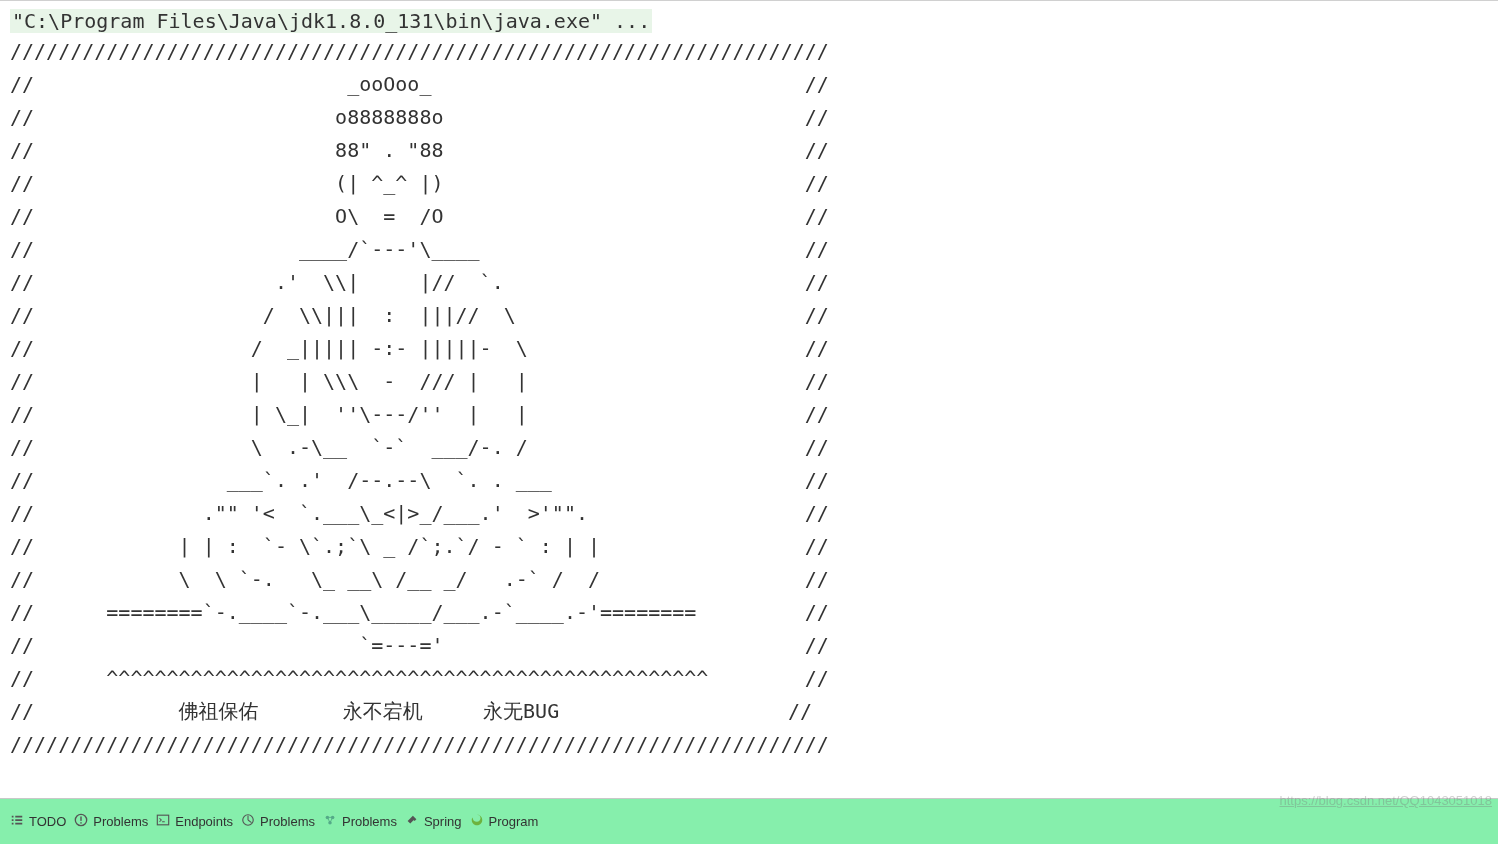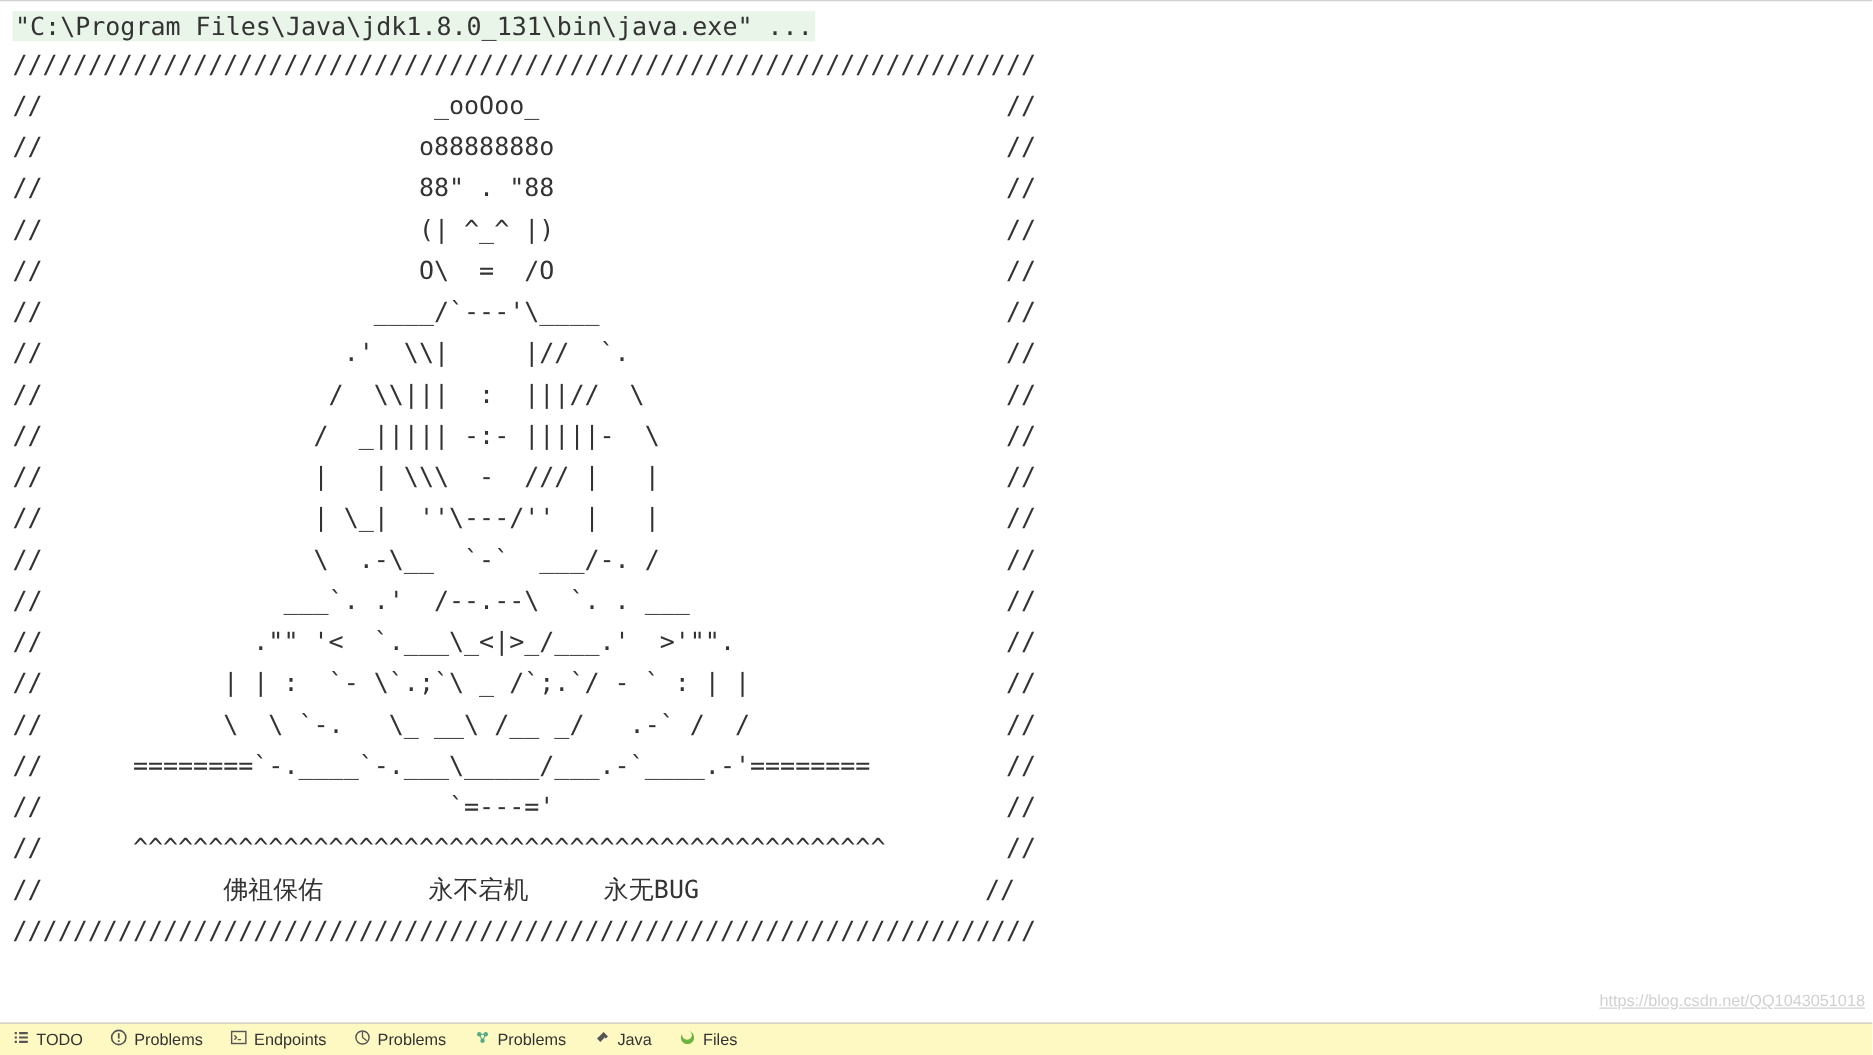--- a/index.html
+++ b/index.html
@@ -37,27 +37,27 @@
       white-space: pre;
       color: #333;
       margin-top: 2px;
       opacity: 0.5;
     }
     .tool-bar {
       position: absolute;
       bottom: 0;
       left: 0;
       right: 0;
-      height: 26px;
-      background: #fef9c3;
+      height: 46px;
+      background: #86efac;
       border-top: 1px solid #c8c8c8;
       display: flex;
       align-items: center;
       padding: 0 8px;
-      gap: 18px;
+      gap: 4px;
       font-family: Arial, sans-serif;
       font-size: 13px;
       color: #333;
     }
     .tool-item {
       display: flex;
       align-items: center;
       gap: 5px;
       cursor: pointer;
       padding: 4px 2px;
@@ -140,23 +140,23 @@
           <circle cx="11" cy="5" r="2" fill="#5a8"></circle>
           <circle cx="8" cy="11" r="2" fill="#5a8"></circle>
           <path d="M5 5l6 0M5 5l3 6M11 5l-3 6" stroke="#5a8" stroke-width="1"></path>
         </svg></span>
     <span>Problems</span>
   </div>
   <div class="tool-item">
     <span><svg viewBox="0 0 16 16">
           <path d="M3 9l4-4 3 3-4 4-3-3zm6-6l4 4-2 2-4-4 2-2z" fill="#555"></path>
         </svg></span>
-    <span>Java</span>
+    <span>Spring</span>
   </div>
   <div class="tool-item">
     <span><svg viewBox="0 0 16 16">
           <path d="M8 2c4 0 6 3 6 6s-2 6-6 6-6-3-6-6c0-1 0-2 1-3 0 3 2 5 5 5 2 0 4-2 4-4 0-3-2-4-4-4z" fill="#6db33f"></path>
         </svg></span>
-    <span>Files</span>
+    <span>Program</span>
   </div>
 </div>
 
 <div class="watermark">https://blog.csdn.net/QQ1043051018</div>
 
 </body></html>

